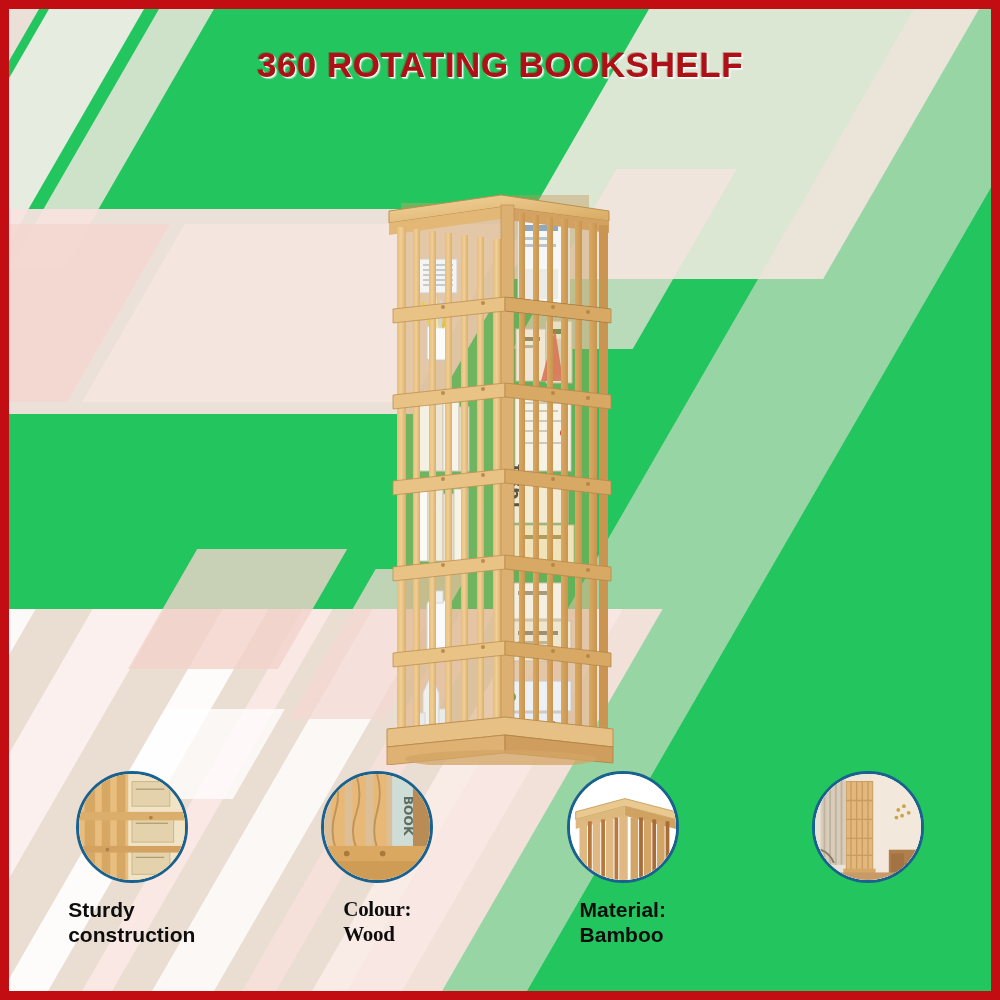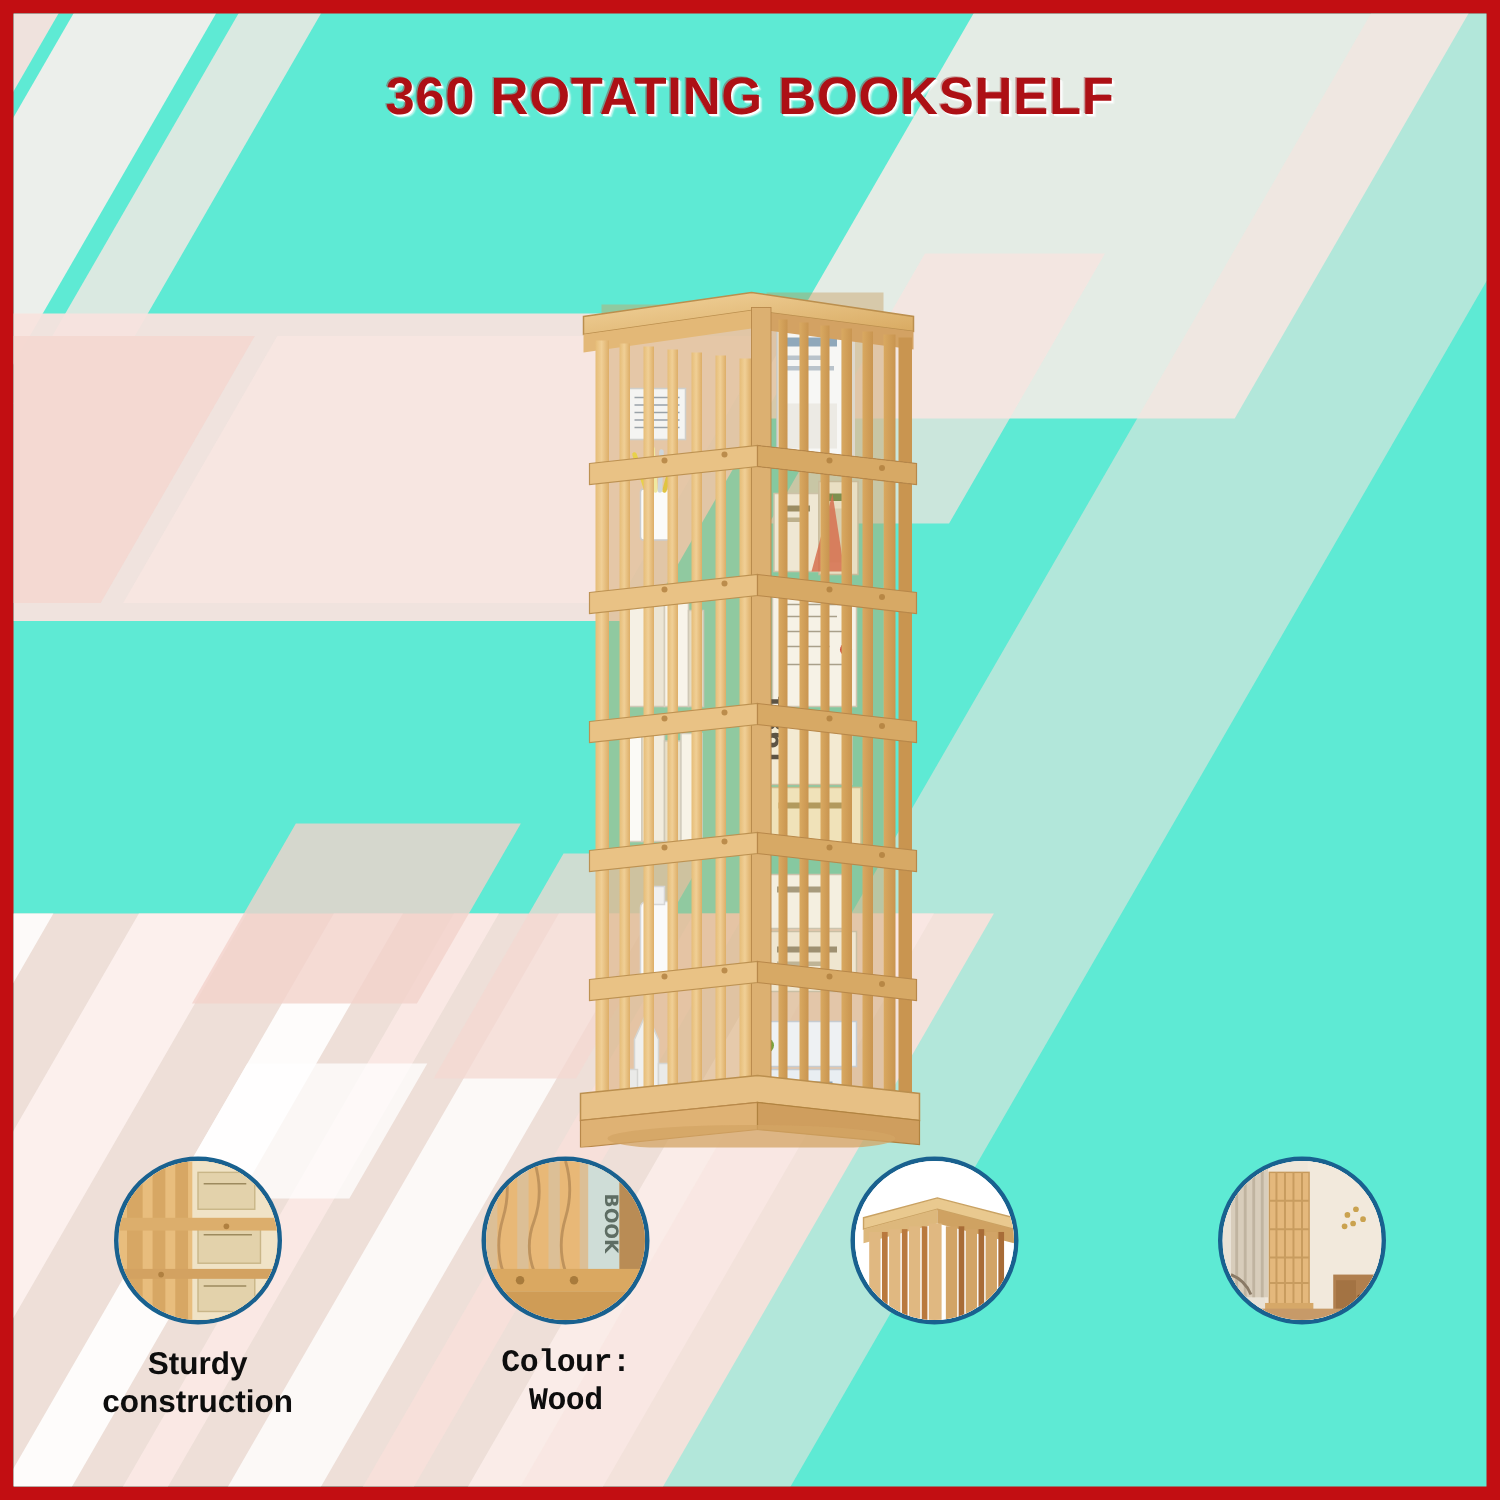--- a/index.html
+++ b/index.html
@@ -5,21 +5,21 @@
   html,body{margin:0;padding:0;}
   body{
     width:1000px;height:1000px;overflow:hidden;
     font-family:"Liberation Sans",sans-serif;
     background:#ffffff;
   }
   #poster{
     position:relative;width:1000px;height:1000px;
     box-sizing:border-box;
     border:9px solid #c20e12;
-    background:#5eead4;
+    background:#22c55e;
     overflow:hidden;
   }
   
   .bg-layer{position:absolute;inset:0;overflow:hidden;z-index:0;}
   
   .title-wrap{
     position:absolute;top:33px;left:0;width:982px;z-index:6;
     text-align:center;
     pointer-events:none;
   }
@@ -50,26 +50,26 @@
   }
   .circle{
     width:112px;height:112px;border-radius:50%;
     border:3px solid #19618f;
     overflow:hidden;position:relative;
     background:#fdfdfd;
     box-sizing:border-box;
   }
   .circle svg{display:block;width:100%;height:100%;}
   .feature-label{
-    margin-top:14px;text-align:center;
+    margin-top:14px;
     font-size:21px;line-height:25px;font-weight:bold;color:#0d0d0d;
     max-width:185px;
   }
   .feature-label.geo{
-    font-family:Liberation Mono, monospace;
+    font-family:Liberation Serif, serif;
     letter-spacing:-0.3px;
   }
 </style>
 </head>
 <body>
 
 <div id="poster">
 
   <div class="bg-layer">
     <svg width="982" height="982" viewBox="0 0 982 982" preserveAspectRatio="none">
@@ -407,20 +407,24 @@
             <rect x="78" y="48" width="8" height="64"></rect>
             <rect x="92" y="50" width="8" height="62"></rect>
           </g>
           <g fill="#a86c37">
             <rect x="73" y="46" width="4" height="66"></rect>
             <rect x="87" y="48" width="4" height="64"></rect>
             <rect x="101" y="50" width="4" height="62"></rect>
           </g>
         </svg>
       </div>
+      <div class="feature-label">
+        <span>Material:</span><br>
+        <span>Bamboo</span>
+      </div>
     </div>
 
     <div class="feature">
       <div class="circle">
         <svg viewBox="0 0 112 112">
           <rect width="112" height="112" fill="#efe6d9"></rect>
           <rect x="0" y="0" width="30" height="112" fill="#e9e2d6"></rect>
 
           <g>
             <rect x="6" y="0" width="26" height="96" fill="#d8cdbb"></rect>

